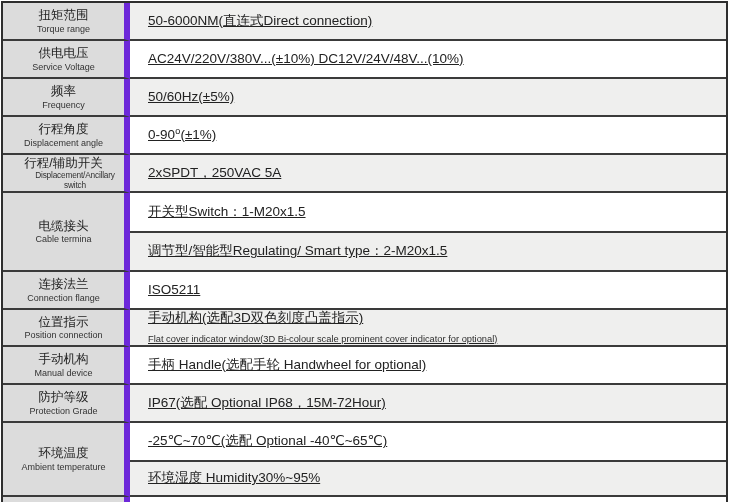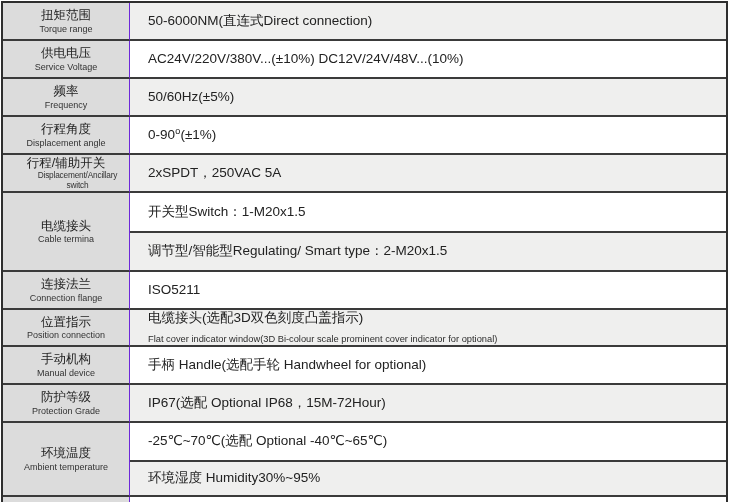--- a/index.html
+++ b/index.html
@@ -15,21 +15,21 @@
   .spec-table {
     margin: 1px;
     width: 723px;
     border: 2px solid #2e2e2e;
     display: grid;
     grid-template-columns: 127px 1fr;
     grid-template-rows: 38px 38px 38px 38px 38px 40px 39px 38px 37px 38px 38px 39px 35px 12px;
   }
   .lbl {
     background: #dcdcdc;
-    border-right: 1px solid #6d28d9;
+    border-right: 6px solid #6d28d9;
     border-bottom: 2px solid #3a3a3a;
     display: flex;
     flex-direction: column;
     align-items: center;
     justify-content: center;
     text-align: center;
     line-height: 1.15;
     box-sizing: border-box;
     overflow: hidden;
   }
@@ -52,20 +52,21 @@
     display: flex;
     flex-direction: column;
     justify-content: center;
     padding-left: 18px;
     box-sizing: border-box;
     font-size: 13.5px;
     color: #222222;
     overflow: hidden;
     background: #ffffff;
     line-height: 1.2;
+    text-decoration: underline;
   }
   .val.alt {
     background: #efefee;
   }
   .val .sub {
     font-size: 9.3px;
     color: #2c2c2c;
     margin-top: 7px;
   }
   .span2 {
@@ -121,21 +122,21 @@
     <span class="zh">连接法兰</span>
     <span class="en">Connection flange</span>
   </div>
   <div class="val">ISO5211</div>
 
   <div class="lbl">
     <span class="zh">位置指示</span>
     <span class="en">Position connection</span>
   </div>
   <div class="val alt">
-    <span>电缆接头(选配3D双色刻度凸盖指示)</span>
+    <span>手动机构(选配3D双色刻度凸盖指示)</span>
     <span class="sub">Flat cover indicator window(3D Bi-colour scale prominent cover indicator for optional)</span>
   </div>
 
   <div class="lbl">
     <span class="zh">手动机构</span>
     <span class="en">Manual device</span>
   </div>
   <div class="val">手柄 Handle(选配手轮 Handwheel for optional)</div>
 
   <div class="lbl">

